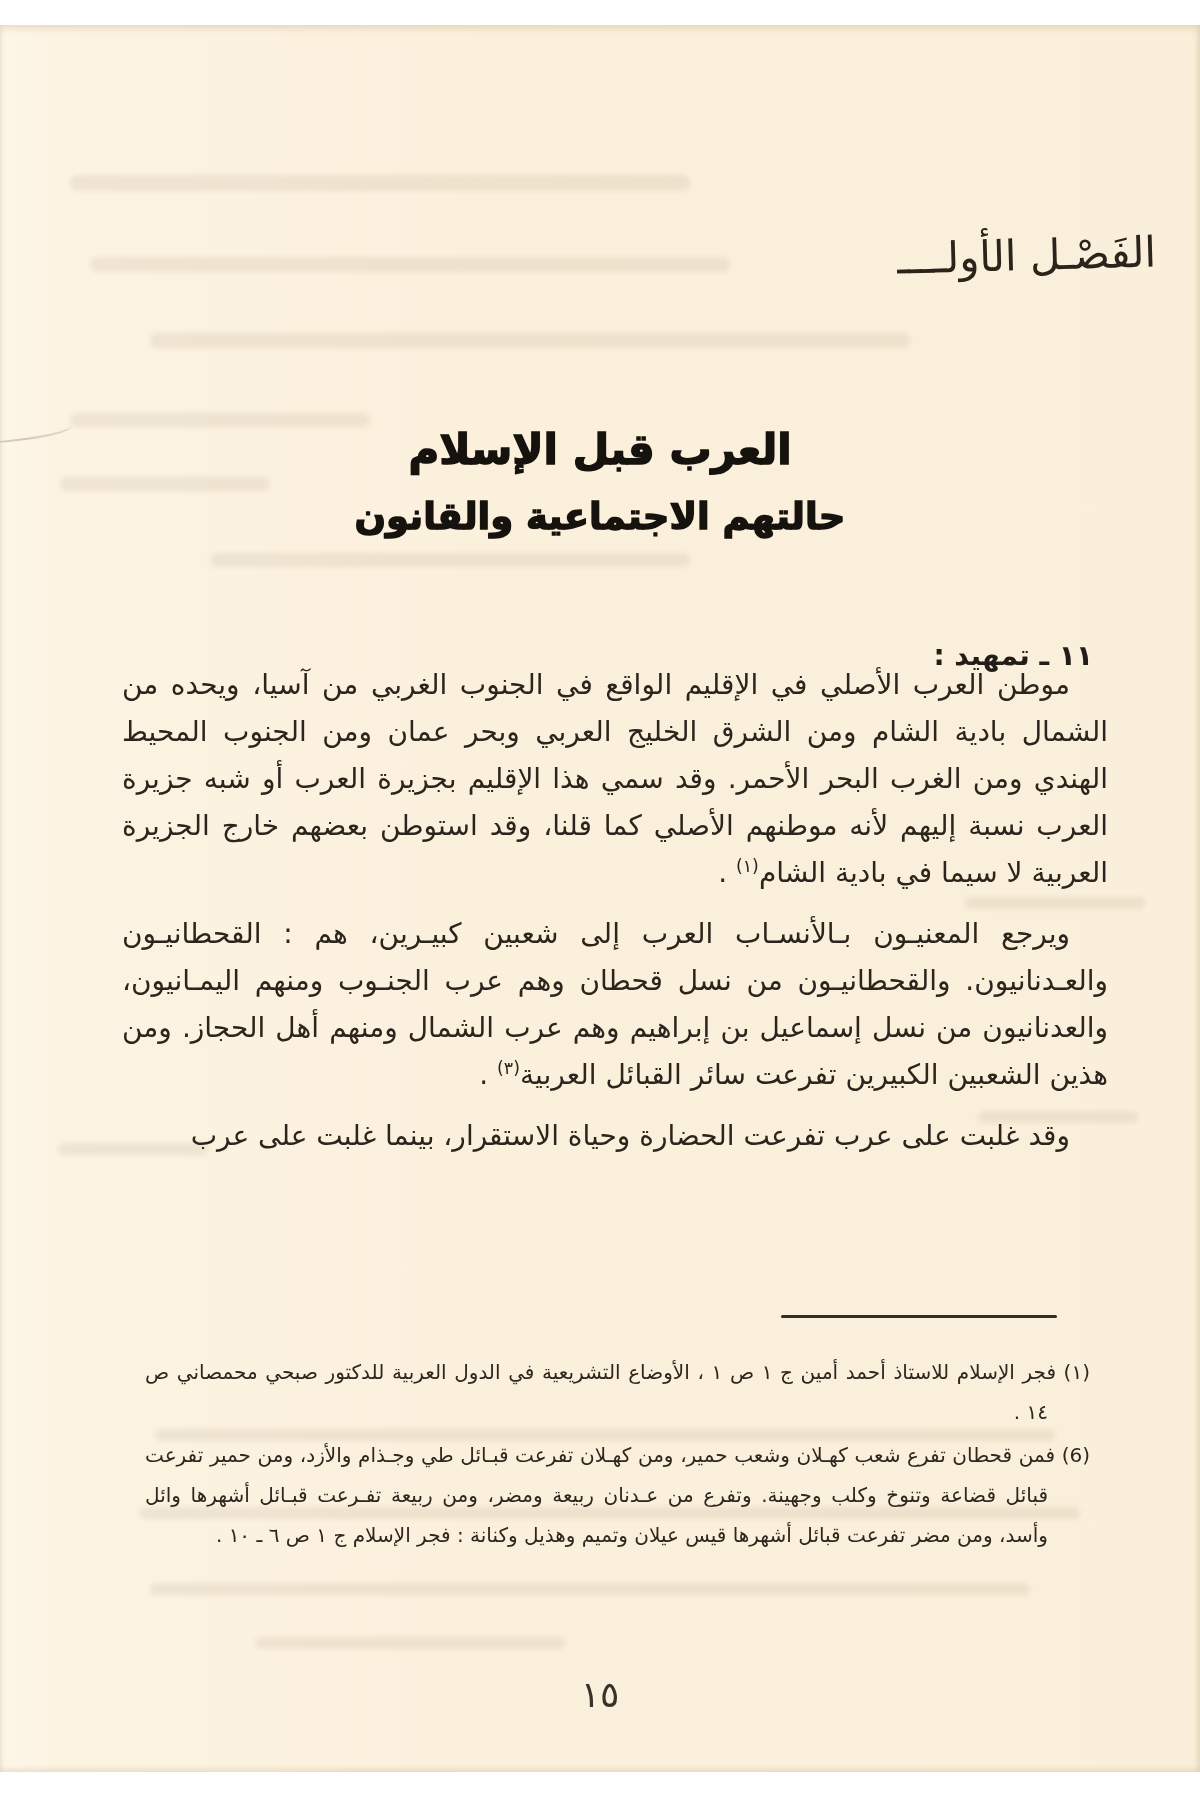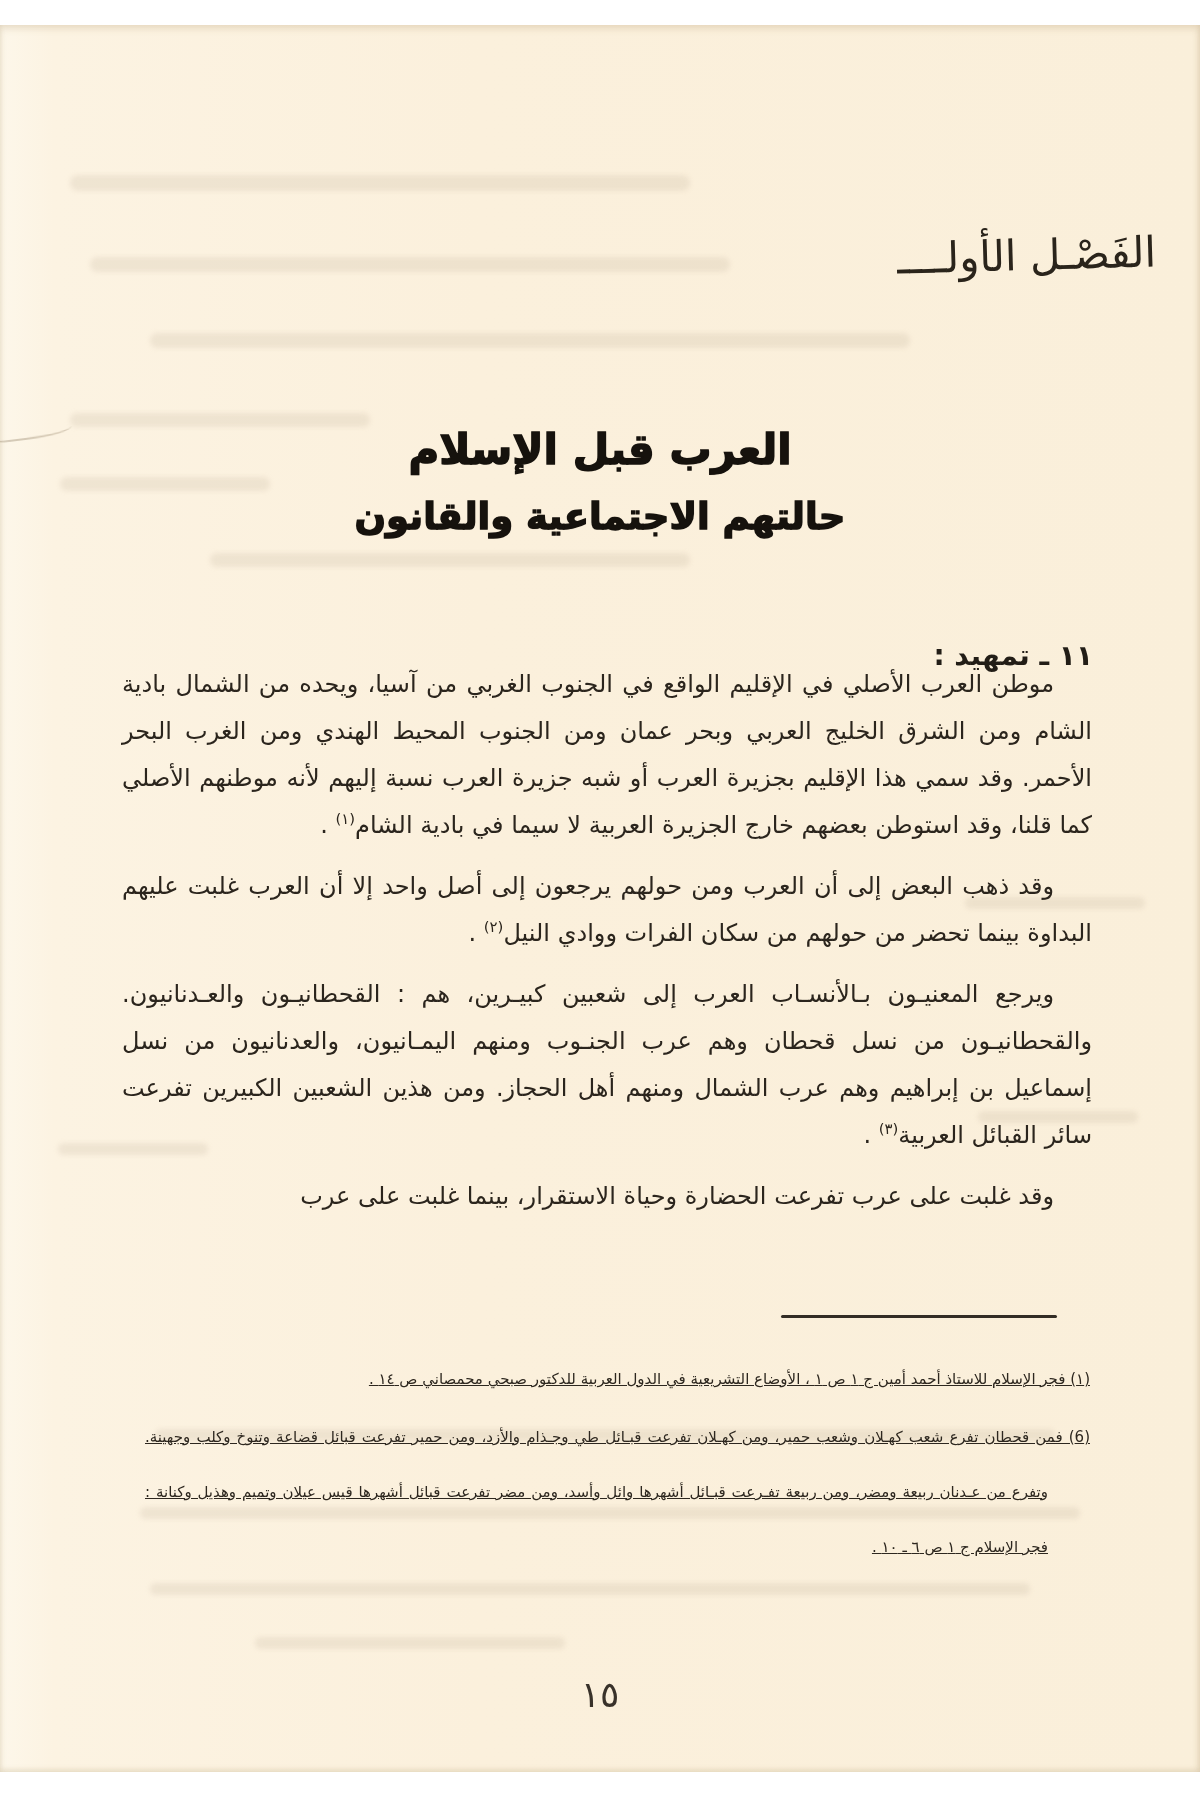--- a/index.html
+++ b/index.html
@@ -27,36 +27,35 @@
     color:#16120d;font-weight:bold;white-space:nowrap;
     -webkit-text-stroke:1.4px #16120d;text-shadow:0 0 1px #16120d;
   }
   .title-line1{top:400px;font-size:42px;}
   .title-line2{top:470px;font-size:37px;}
   .section-heading{
     position:absolute;top:614px;right:107px;
     font-size:28px;font-weight:bold;color:#221d16;white-space:nowrap;
   }
   .body-text{
-    position:absolute;top:636px;right:108px;left:122px;
+    position:absolute;top:636px;right:92px;left:122px;
     direction:rtl;text-align:justify;
-    font-size:24px;line-height:47px;color:#2b251d;
+    font-size:28px;line-height:47px;color:#2b251d;
   }
   .body-text p{margin:0 0 14px 0;text-indent:38px;}
   .body-text sup{font-size:0.62em;vertical-align:super;line-height:0;}
   .footnote-rule{
     position:absolute;top:1290px;right:143px;width:276px;height:3px;
     background:#332d25;border-radius:2px;
   }
   .footnotes{
     position:absolute;top:1327px;right:110px;left:145px;
     direction:rtl;text-align:justify;
-    font-size:15px;line-height:55px;color:#2d271f;
+    font-size:20px;line-height:40px;color:#2d271f;
     padding-right:42px;
-    text-decoration:underline;
   }
   .footnote{text-indent:-42px;margin:0 0 3px 0;}
   .page-number{
     position:absolute;top:1649px;left:0;right:0;text-align:center;
     font-size:36px;color:#39322a;letter-spacing:2px;
   }
   
   .ghost{
     position:absolute;border-radius:9px;
     background:rgba(173,158,128,0.16);filter:blur(2.5px);
@@ -93,21 +92,20 @@
 
   <div class="chapter-heading">الفَصْـل الأولــــ</div>
 
   <div class="main-title title-line1">العرب قبل الإسلام</div>
   <div class="main-title title-line2">حالتهم الاجتماعية والقانون</div>
 
   <div class="section-heading">١١ ـ تمهيد :</div>
 
   <div class="body-text">
     <p><span>موطن العرب الأصلي في الإقليم الواقع في الجنوب الغربي من آسيا، ويحده من الشمال بادية الشام ومن الشرق الخليج العربي وبحر عمان ومن الجنوب المحيط الهندي ومن الغرب البحر الأحمر. وقد سمي هذا الإقليم بجزيرة العرب أو شبه جزيرة العرب نسبة إليهم لأنه موطنهم الأصلي كما قلنا، وقد استوطن بعضهم خارج الجزيرة العربية لا سيما في بادية الشام</span><sup>(١)</sup><span> .</span></p>
-    <p><span>وقد ذهب البعض إلى أن العرب ومن حولهم يرجعون إلى أصل واحد إلا أن العرب غلبت عليهم البداوة بينما تحضر من حولهم من سكان الفرات ووادي النيل</span><sup>(٢)</sup><span> .</span></p>
     <p><span>ويرجع المعنيـون بـالأنسـاب العرب إلى شعبين كبيـرين، هم : القحطانيـون والعـدنانيون. والقحطانيـون من نسل قحطان وهم عرب الجنـوب ومنهم اليمـانيون، والعدنانيون من نسل إسماعيل بن إبراهيم وهم عرب الشمال ومنهم أهل الحجاز. ومن هذين الشعبين الكبيرين تفرعت سائر القبائل العربية</span><sup>(٣)</sup><span> .</span></p>
     <p><span>وقد غلبت على عرب تفرعت الحضارة وحياة الاستقرار، بينما غلبت على عرب</span><sup></sup><span></span></p>
   </div>
 
   <div class="footnote-rule"></div>
 
   <div class="footnotes">
     <div class="footnote">(١) فجر الإسلام للاستاذ أحمد أمين ج ١ ص ١ ، الأوضاع التشريعية في الدول العربية للدكتور صبحي محمصاني ص ١٤ .</div>
     <div class="footnote">(6) فمن قحطان تفرع شعب كهـلان وشعب حمير، ومن كهـلان تفرعت قبـائل طي وجـذام والأزد، ومن حمير تفرعت قبائل قضاعة وتنوخ وكلب وجهينة. وتفرع من عـدنان ربيعة ومضر، ومن ربيعة تفـرعت قبـائل أشهرها وائل وأسد، ومن مضر تفرعت قبائل أشهرها قيس عيلان وتميم وهذيل وكنانة : فجر الإسلام ج ١ ص ٦ ـ ١٠ .</div>
   </div>

